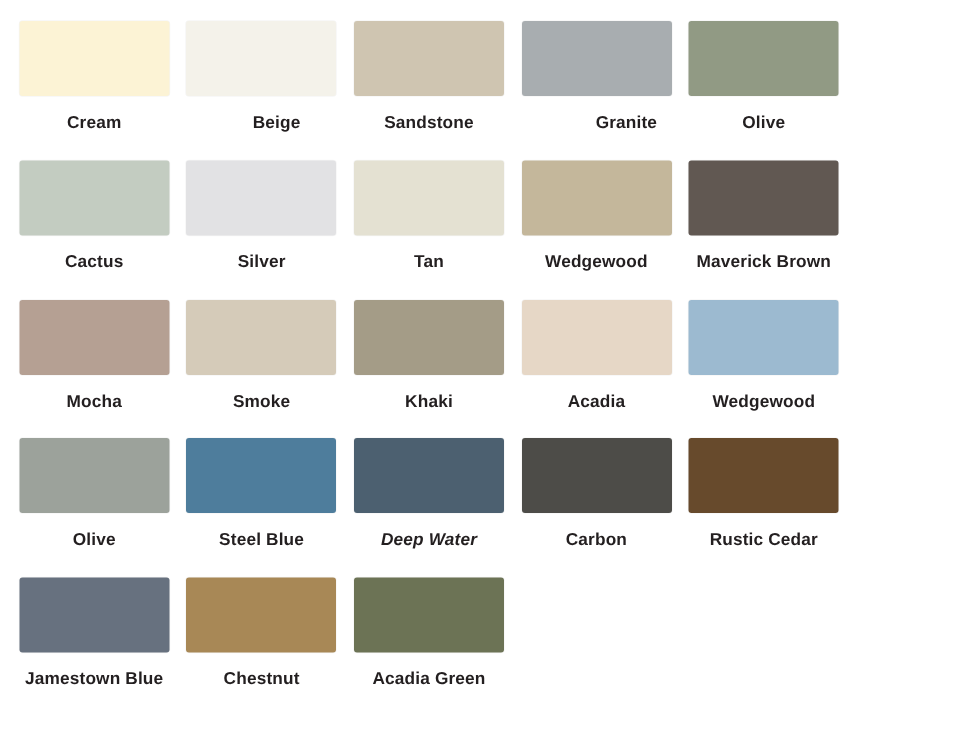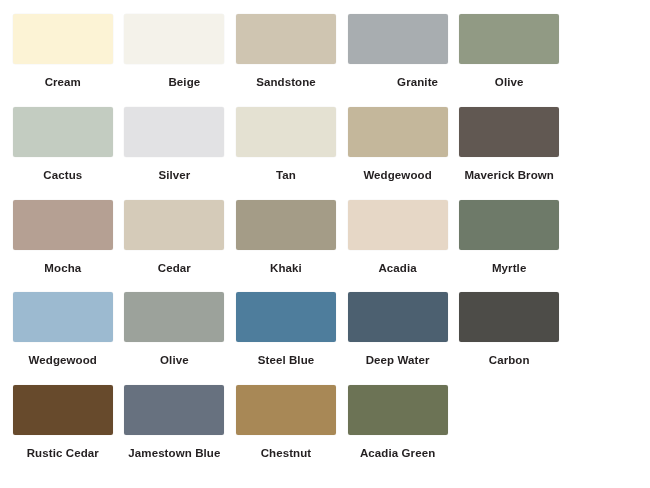--- a/index.html
+++ b/index.html
@@ -91,49 +91,45 @@
     <div class="swatch-cell">
       <div class="swatch-chip" style="background: rgb(97, 88, 82);"></div>
       <div class="swatch-label" style="color: rgb(35, 31, 32);">Maverick Brown</div>
     </div>
     <div class="swatch-cell">
       <div class="swatch-chip" style="background: rgb(181, 160, 147);"></div>
       <div class="swatch-label" style="color: rgb(35, 31, 32);">Mocha</div>
     </div>
     <div class="swatch-cell">
       <div class="swatch-chip" style="background: rgb(213, 203, 185);"></div>
-      <div class="swatch-label" style="color: rgb(35, 31, 32);">Cedar</div>
+      <div class="swatch-label" style="color: rgb(35, 31, 32);">Smoke</div>
     </div>
     <div class="swatch-cell">
       <div class="swatch-chip" style="background: rgb(164, 156, 135);"></div>
       <div class="swatch-label" style="color: rgb(35, 31, 32);">Khaki</div>
     </div>
     <div class="swatch-cell">
       <div class="swatch-chip" style="background: rgb(230, 215, 198);"></div>
       <div class="swatch-label" style="color: rgb(35, 31, 32);">Acadia</div>
-    </div>
-    <div class="swatch-cell">
-      <div class="swatch-chip" style="background: rgb(110, 122, 105);"></div>
-      <div class="swatch-label" style="color: rgb(35, 31, 32);">Myrtle</div>
     </div>
     <div class="swatch-cell">
       <div class="swatch-chip" style="background: rgb(156, 186, 208);"></div>
       <div class="swatch-label" style="color: rgb(35, 31, 32);">Wedgewood</div>
     </div>
     <div class="swatch-cell">
       <div class="swatch-chip" style="background: rgb(156, 162, 155);"></div>
       <div class="swatch-label" style="color: rgb(35, 31, 32);">Olive</div>
     </div>
     <div class="swatch-cell">
       <div class="swatch-chip" style="background: rgb(78, 125, 156);"></div>
       <div class="swatch-label" style="color: rgb(35, 31, 32);">Steel Blue</div>
     </div>
     <div class="swatch-cell">
       <div class="swatch-chip" style="background: rgb(76, 96, 112);"></div>
-      <div class="swatch-label" style="color: rgb(35, 31, 32);">Deep Water</div>
+      <div class="swatch-label" style="color: rgb(35, 31, 32); font-style: italic;">Deep Water</div>
     </div>
     <div class="swatch-cell">
       <div class="swatch-chip" style="background: rgb(77, 76, 72);"></div>
       <div class="swatch-label" style="color: rgb(35, 31, 32);">Carbon</div>
     </div>
     <div class="swatch-cell">
       <div class="swatch-chip" style="background: rgb(103, 74, 44);"></div>
       <div class="swatch-label" style="color: rgb(35, 31, 32);">Rustic Cedar</div>
     </div>
     <div class="swatch-cell">

